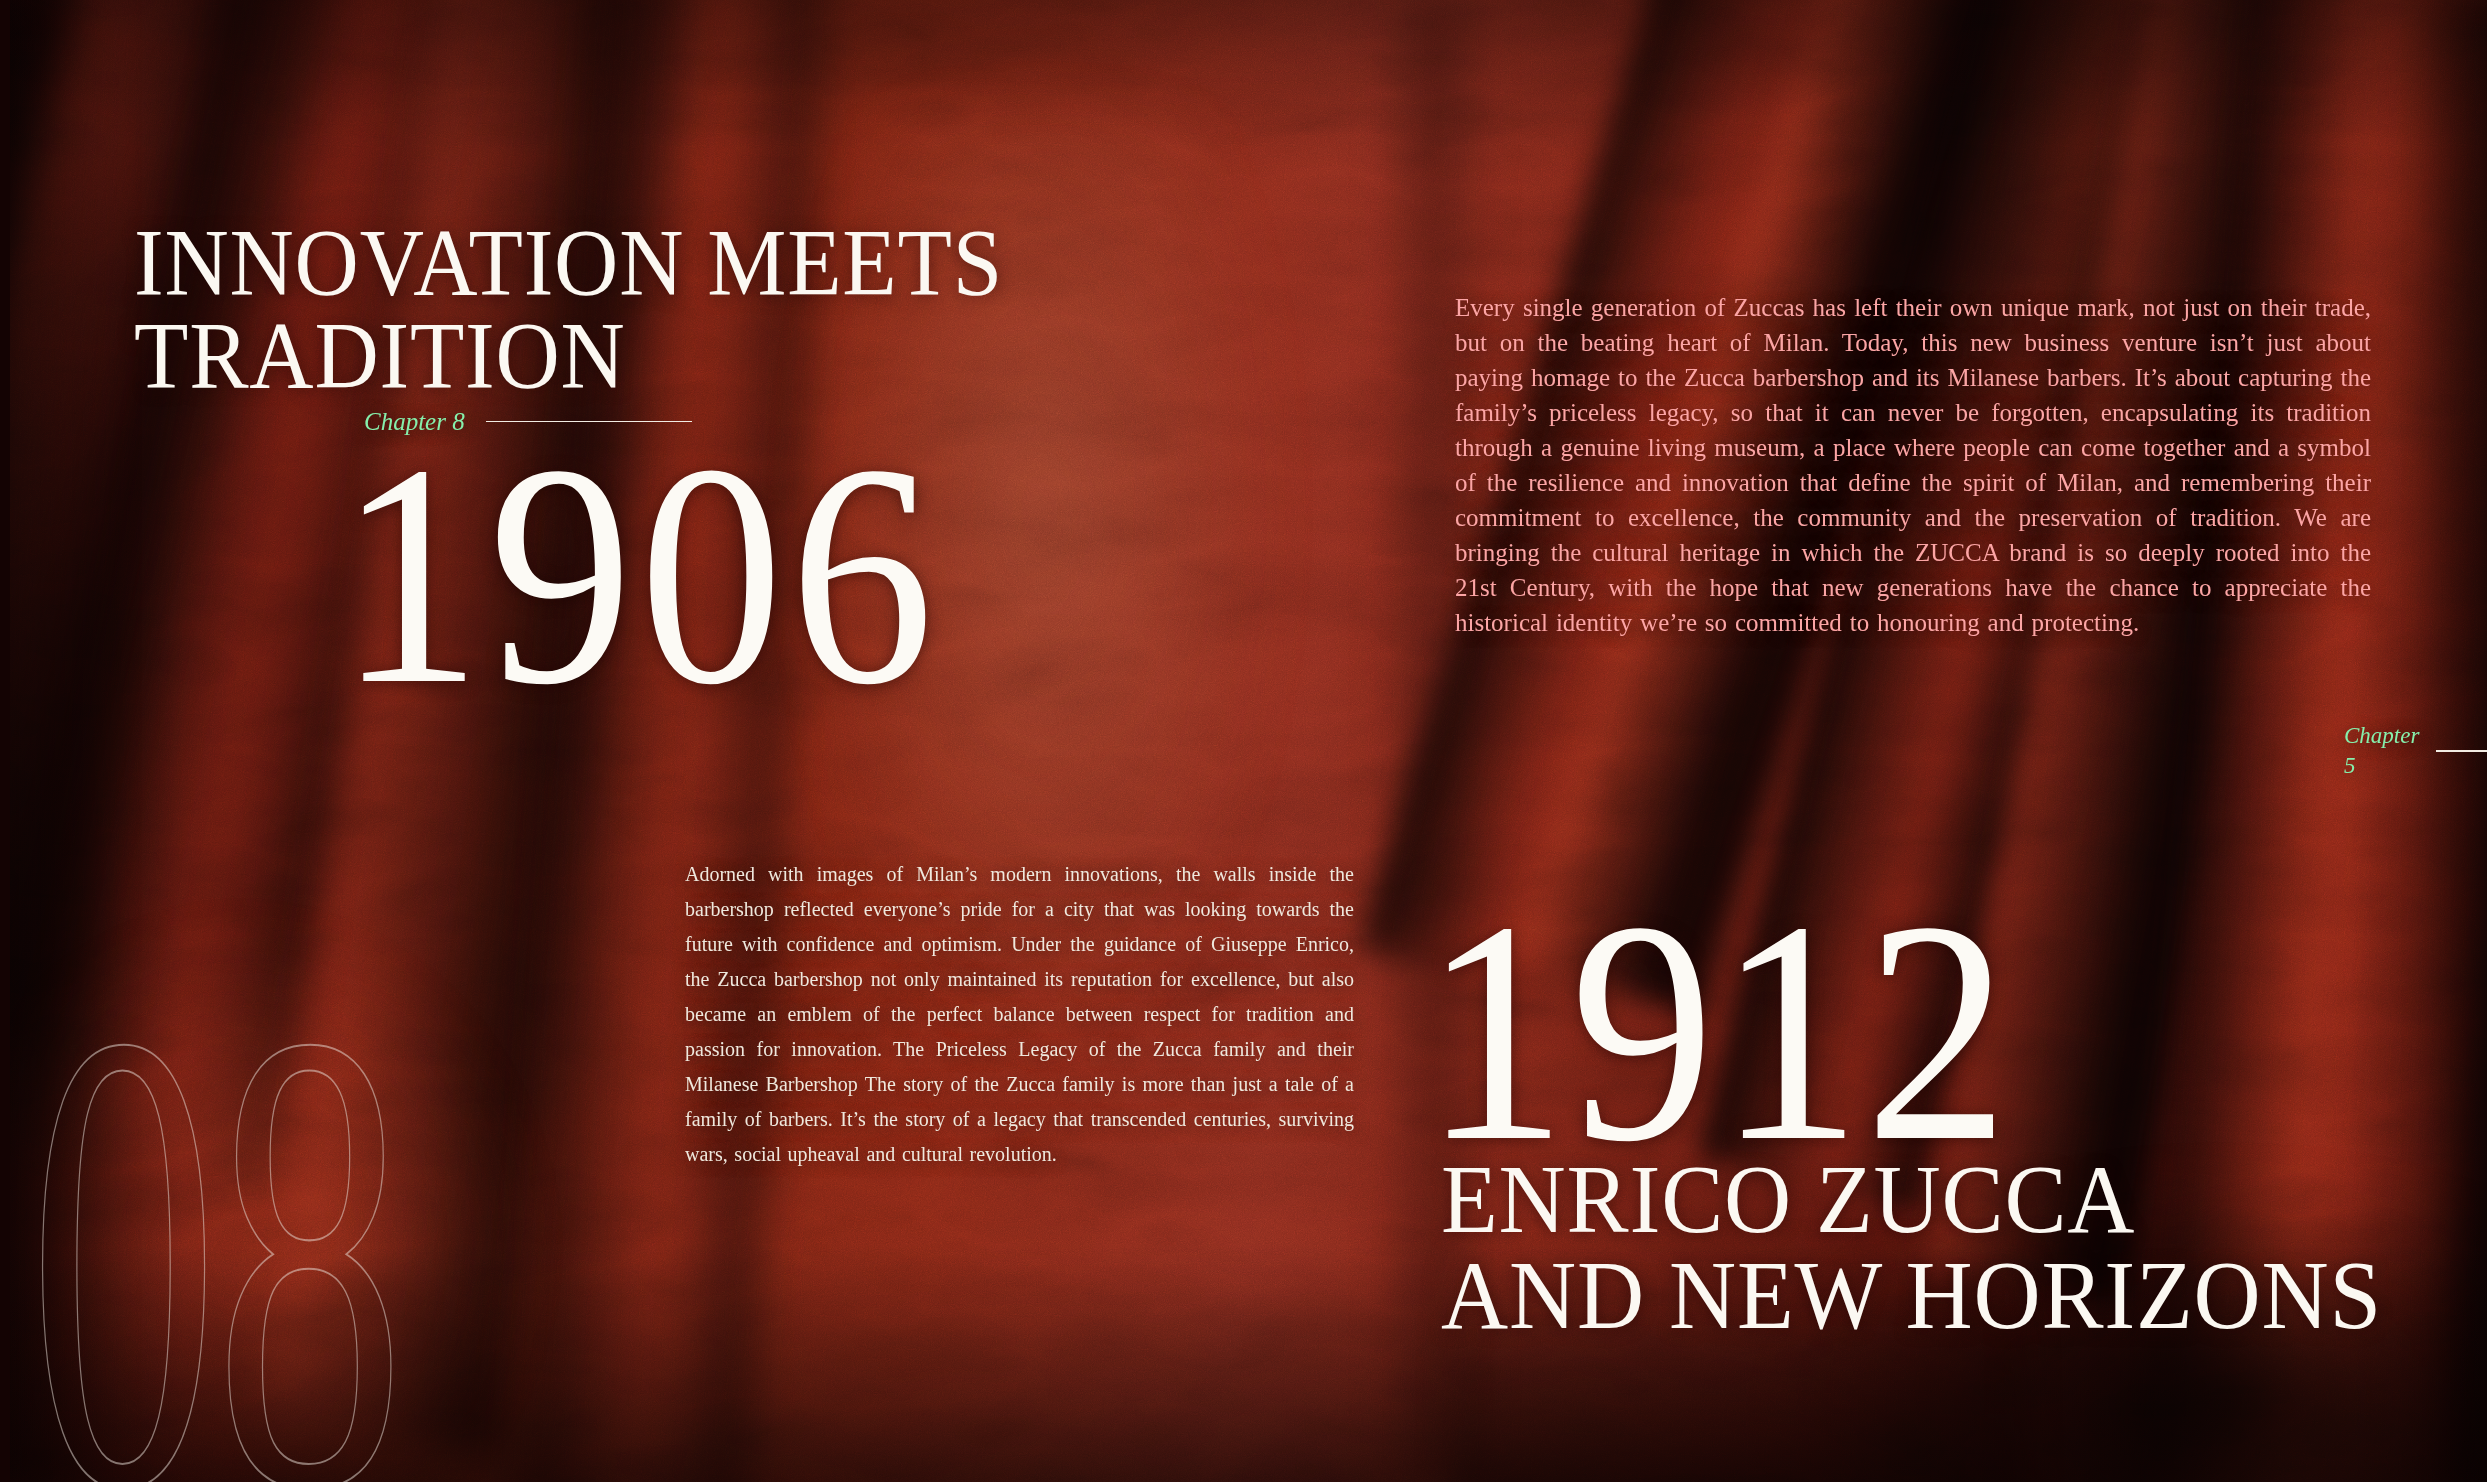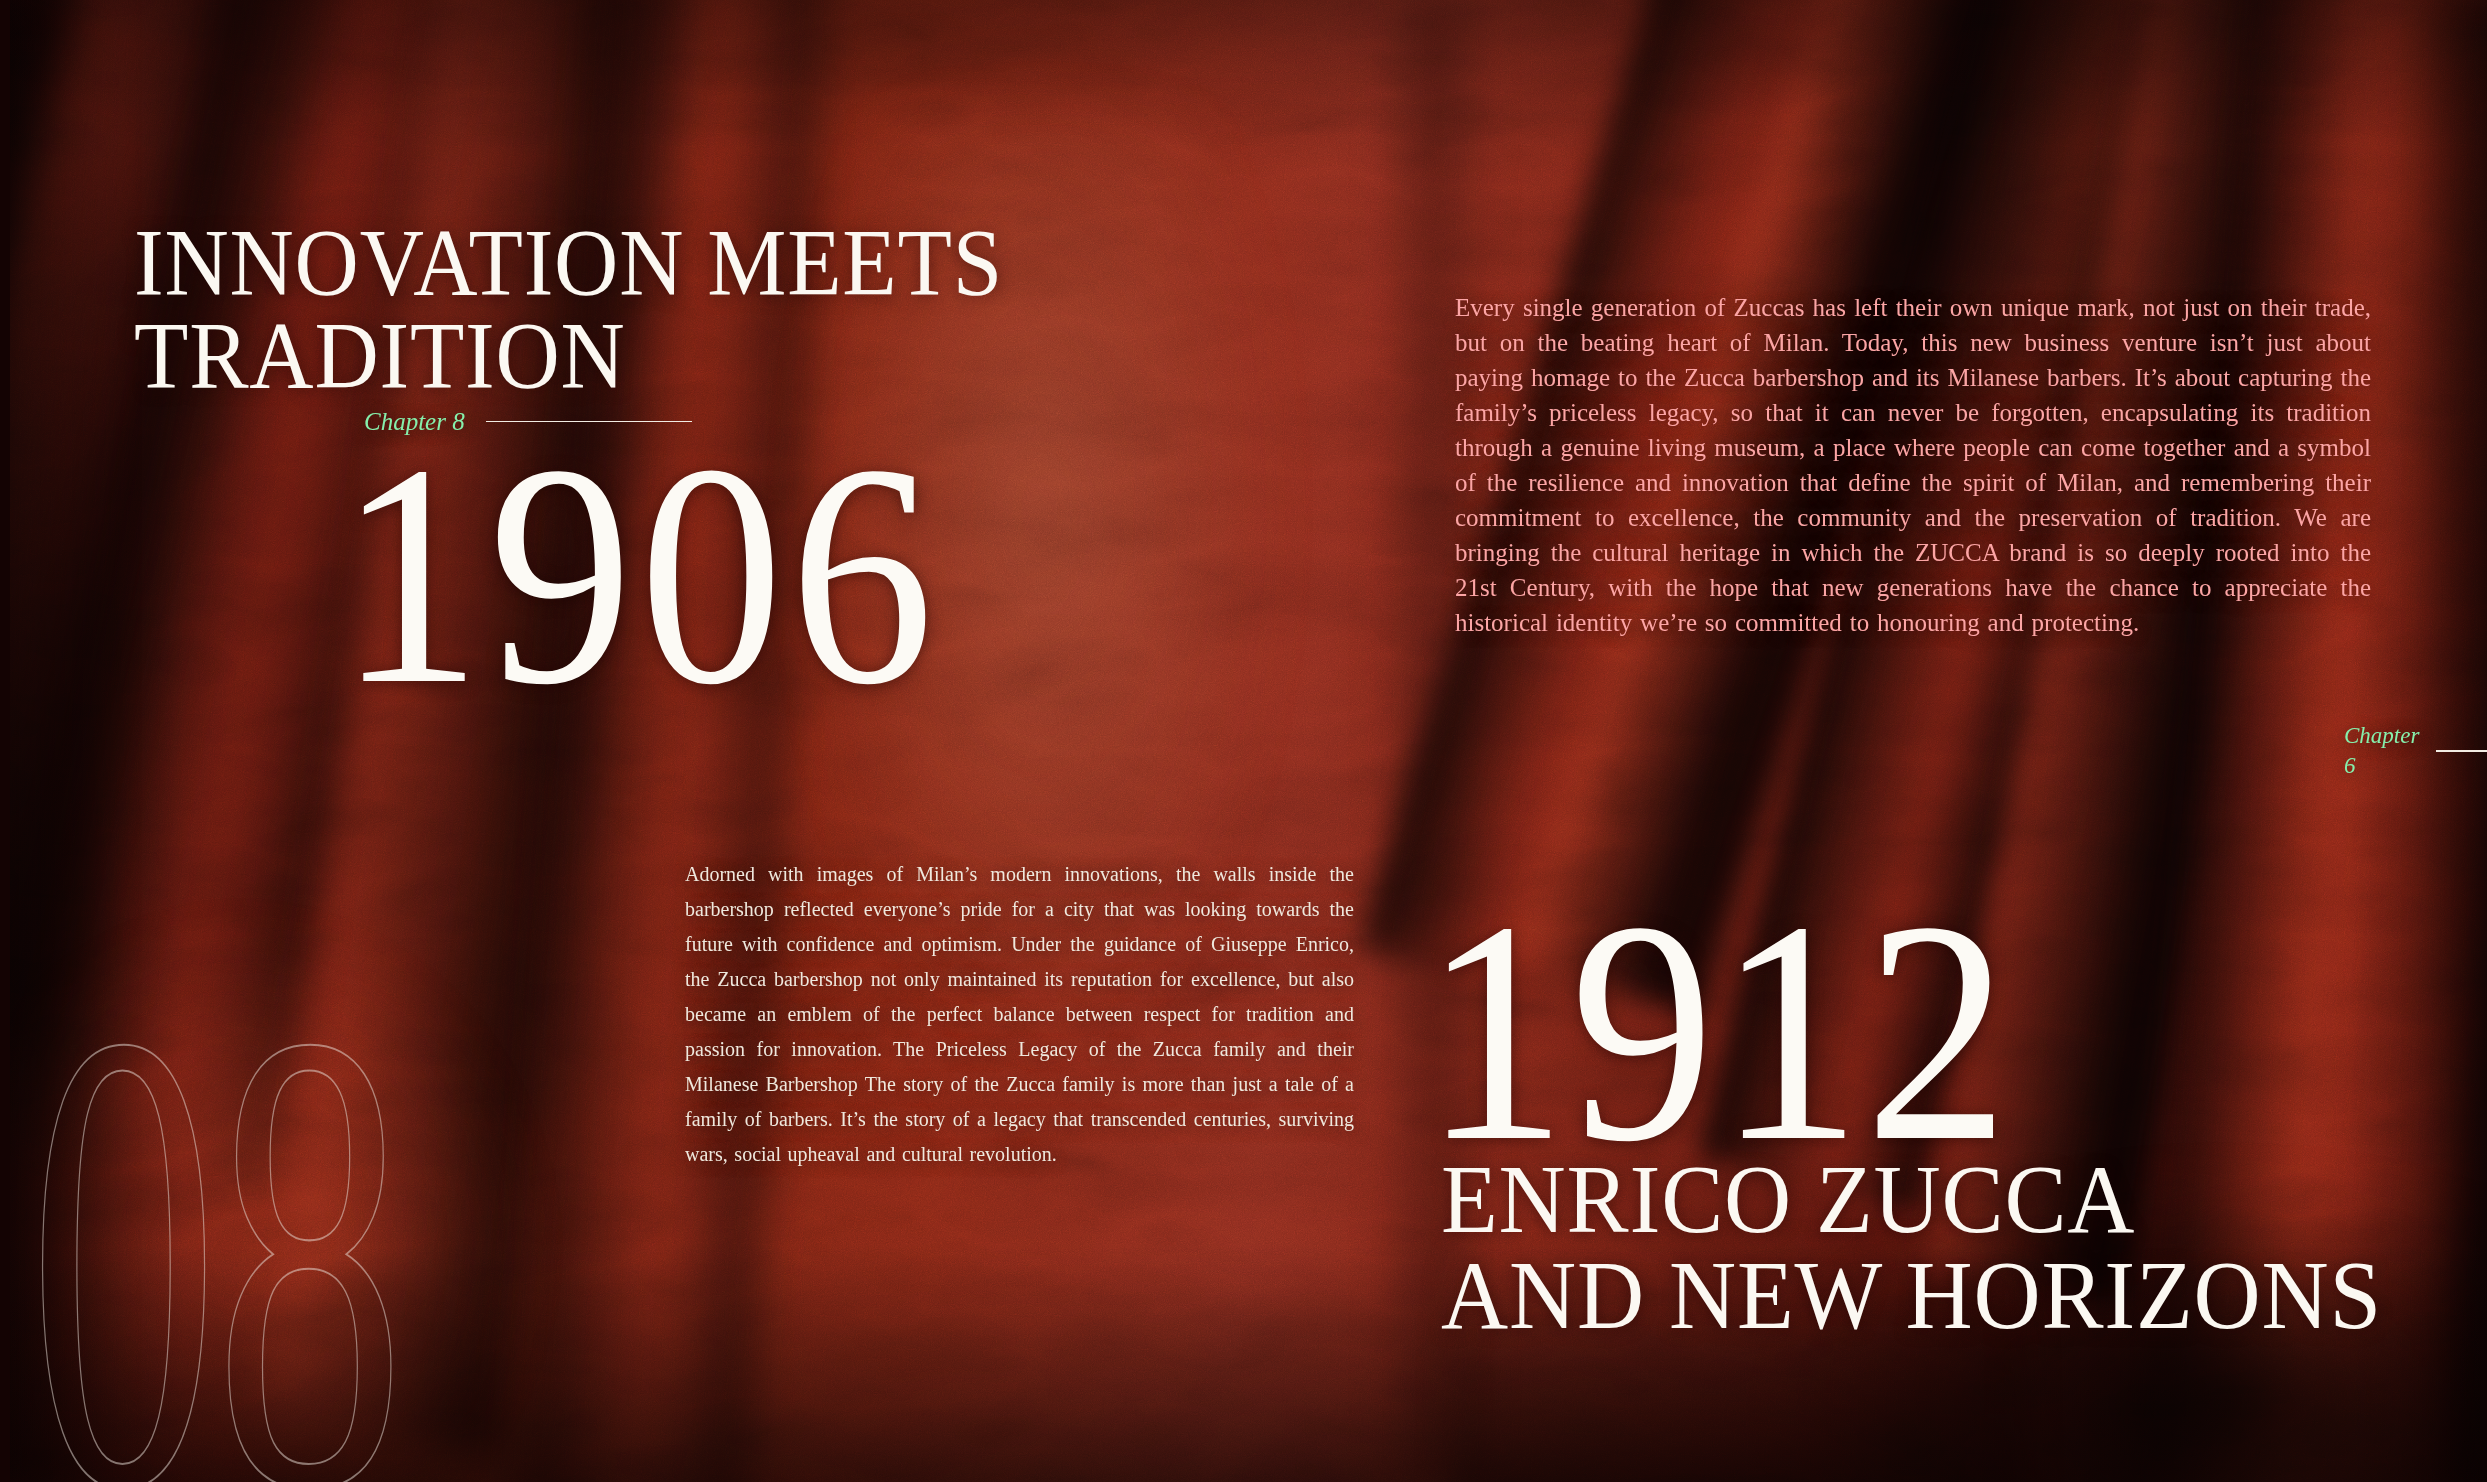--- a/index.html
+++ b/index.html
@@ -116,21 +116,21 @@
 
   <div id="year-1906" class="txt year">1906</div>
 
   <div id="watermark" class="txt">08</div>
 
   <div id="para-left" class="txt para">Adorned with images of Milan’s modern innovations, the walls inside the barbershop reflected everyone’s pride for a city that was looking towards the future with confidence and optimism. Under the guidance of Giuseppe Enrico, the Zucca barbershop not only maintained its reputation for excellence, but also became an emblem of the perfect balance between respect for tradition and passion for innovation. The Priceless Legacy of the Zucca family and their Milanese Barbershop The story of the Zucca family is more than just a tale of a family of barbers. It’s the story of a legacy that transcended centuries, surviving wars, social upheaval and cultural revolution.</div>
 
   <div id="para-right" class="txt para">Every single generation of Zuccas has left their own unique mark, not just on their trade, but on the beating heart of Milan. Today, this new business venture isn’t just about paying homage to the Zucca barbershop and its Milanese barbers. It’s about capturing the family’s priceless legacy, so that it can never be forgotten, encapsulating its tradition through a genuine living museum, a place where people can come together and a symbol of the resilience and innovation that define the spirit of Milan, and remembering their commitment to excellence, the community and the preservation of tradition. We are bringing the cultural heritage in which the ZUCCA brand is so deeply rooted into the 21st Century, with the hope that new generations have the chance to appreciate the historical identity we’re so committed to honouring and protecting.</div>
 
   <div id="chapter-right" class="txt chapter">
-    <span>Chapter 6</span>
+    <span>Chapter 5</span>
     <span class="rule"></span>
   </div>
 
   <div id="year-1912" class="txt year">1912</div>
 
   <div id="headline" class="txt">
     <span class="block-line">ENRICO ZUCCA</span>
     <span class="block-line">AND NEW HORIZONS</span>
   </div>
 

